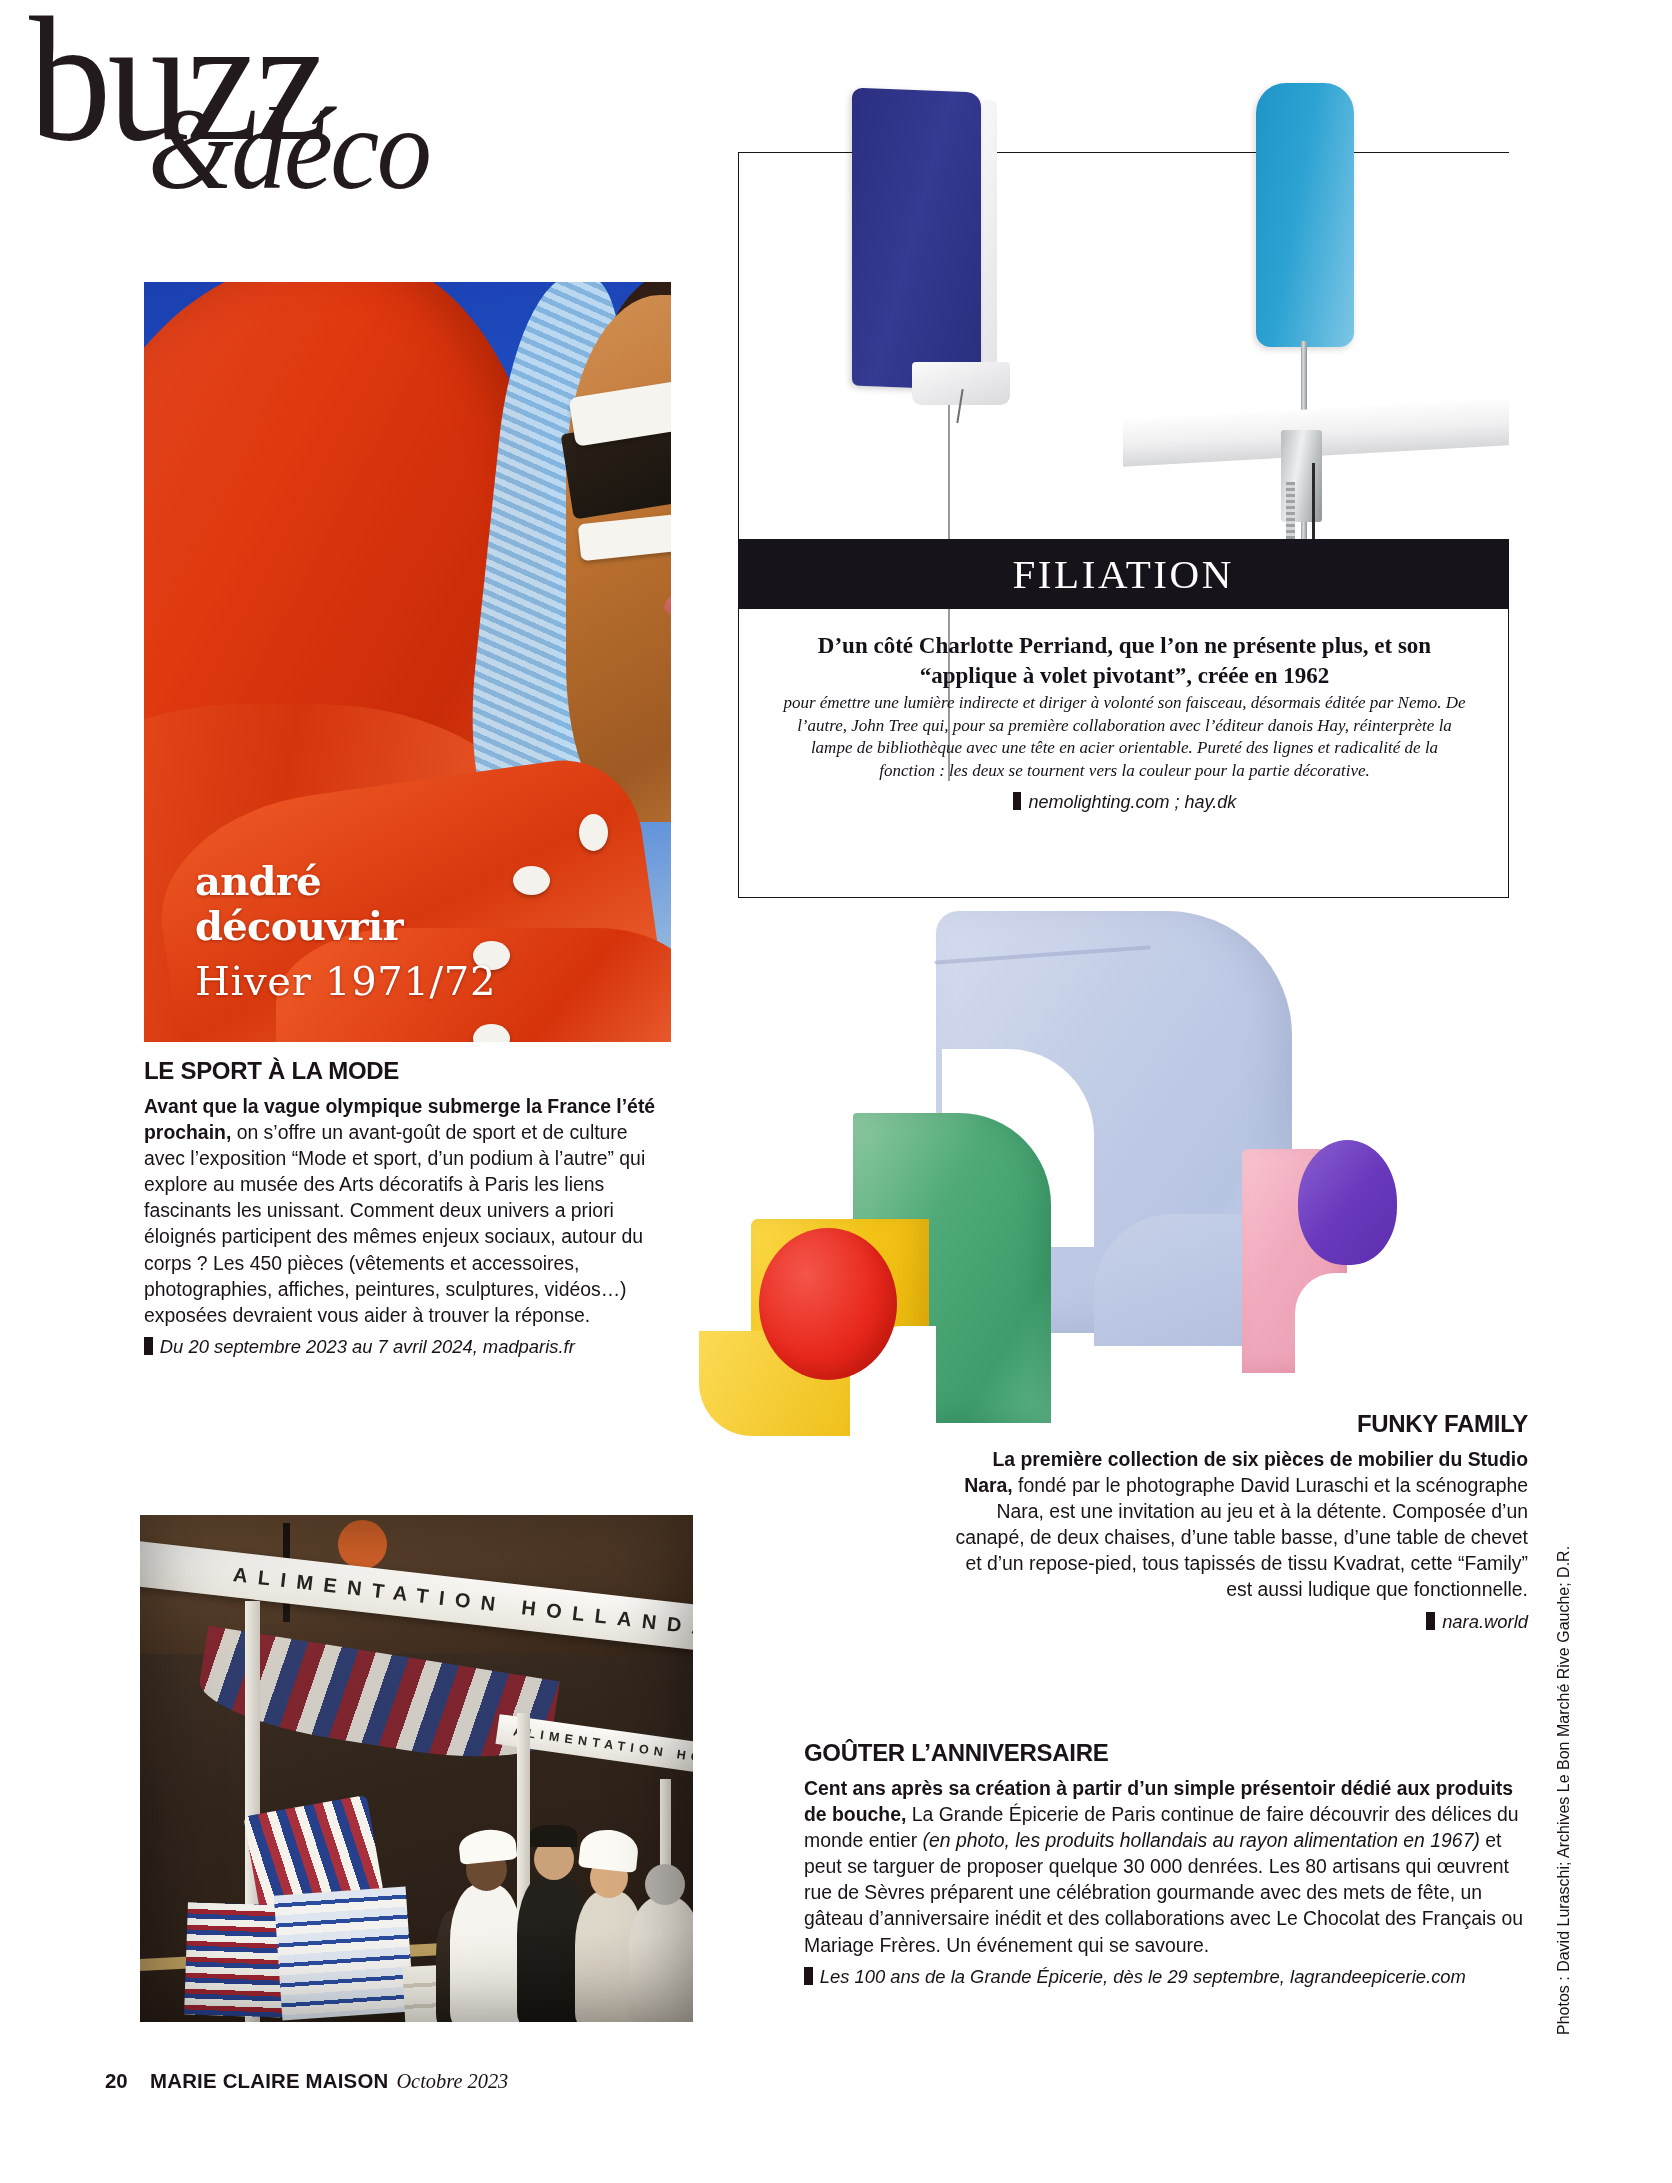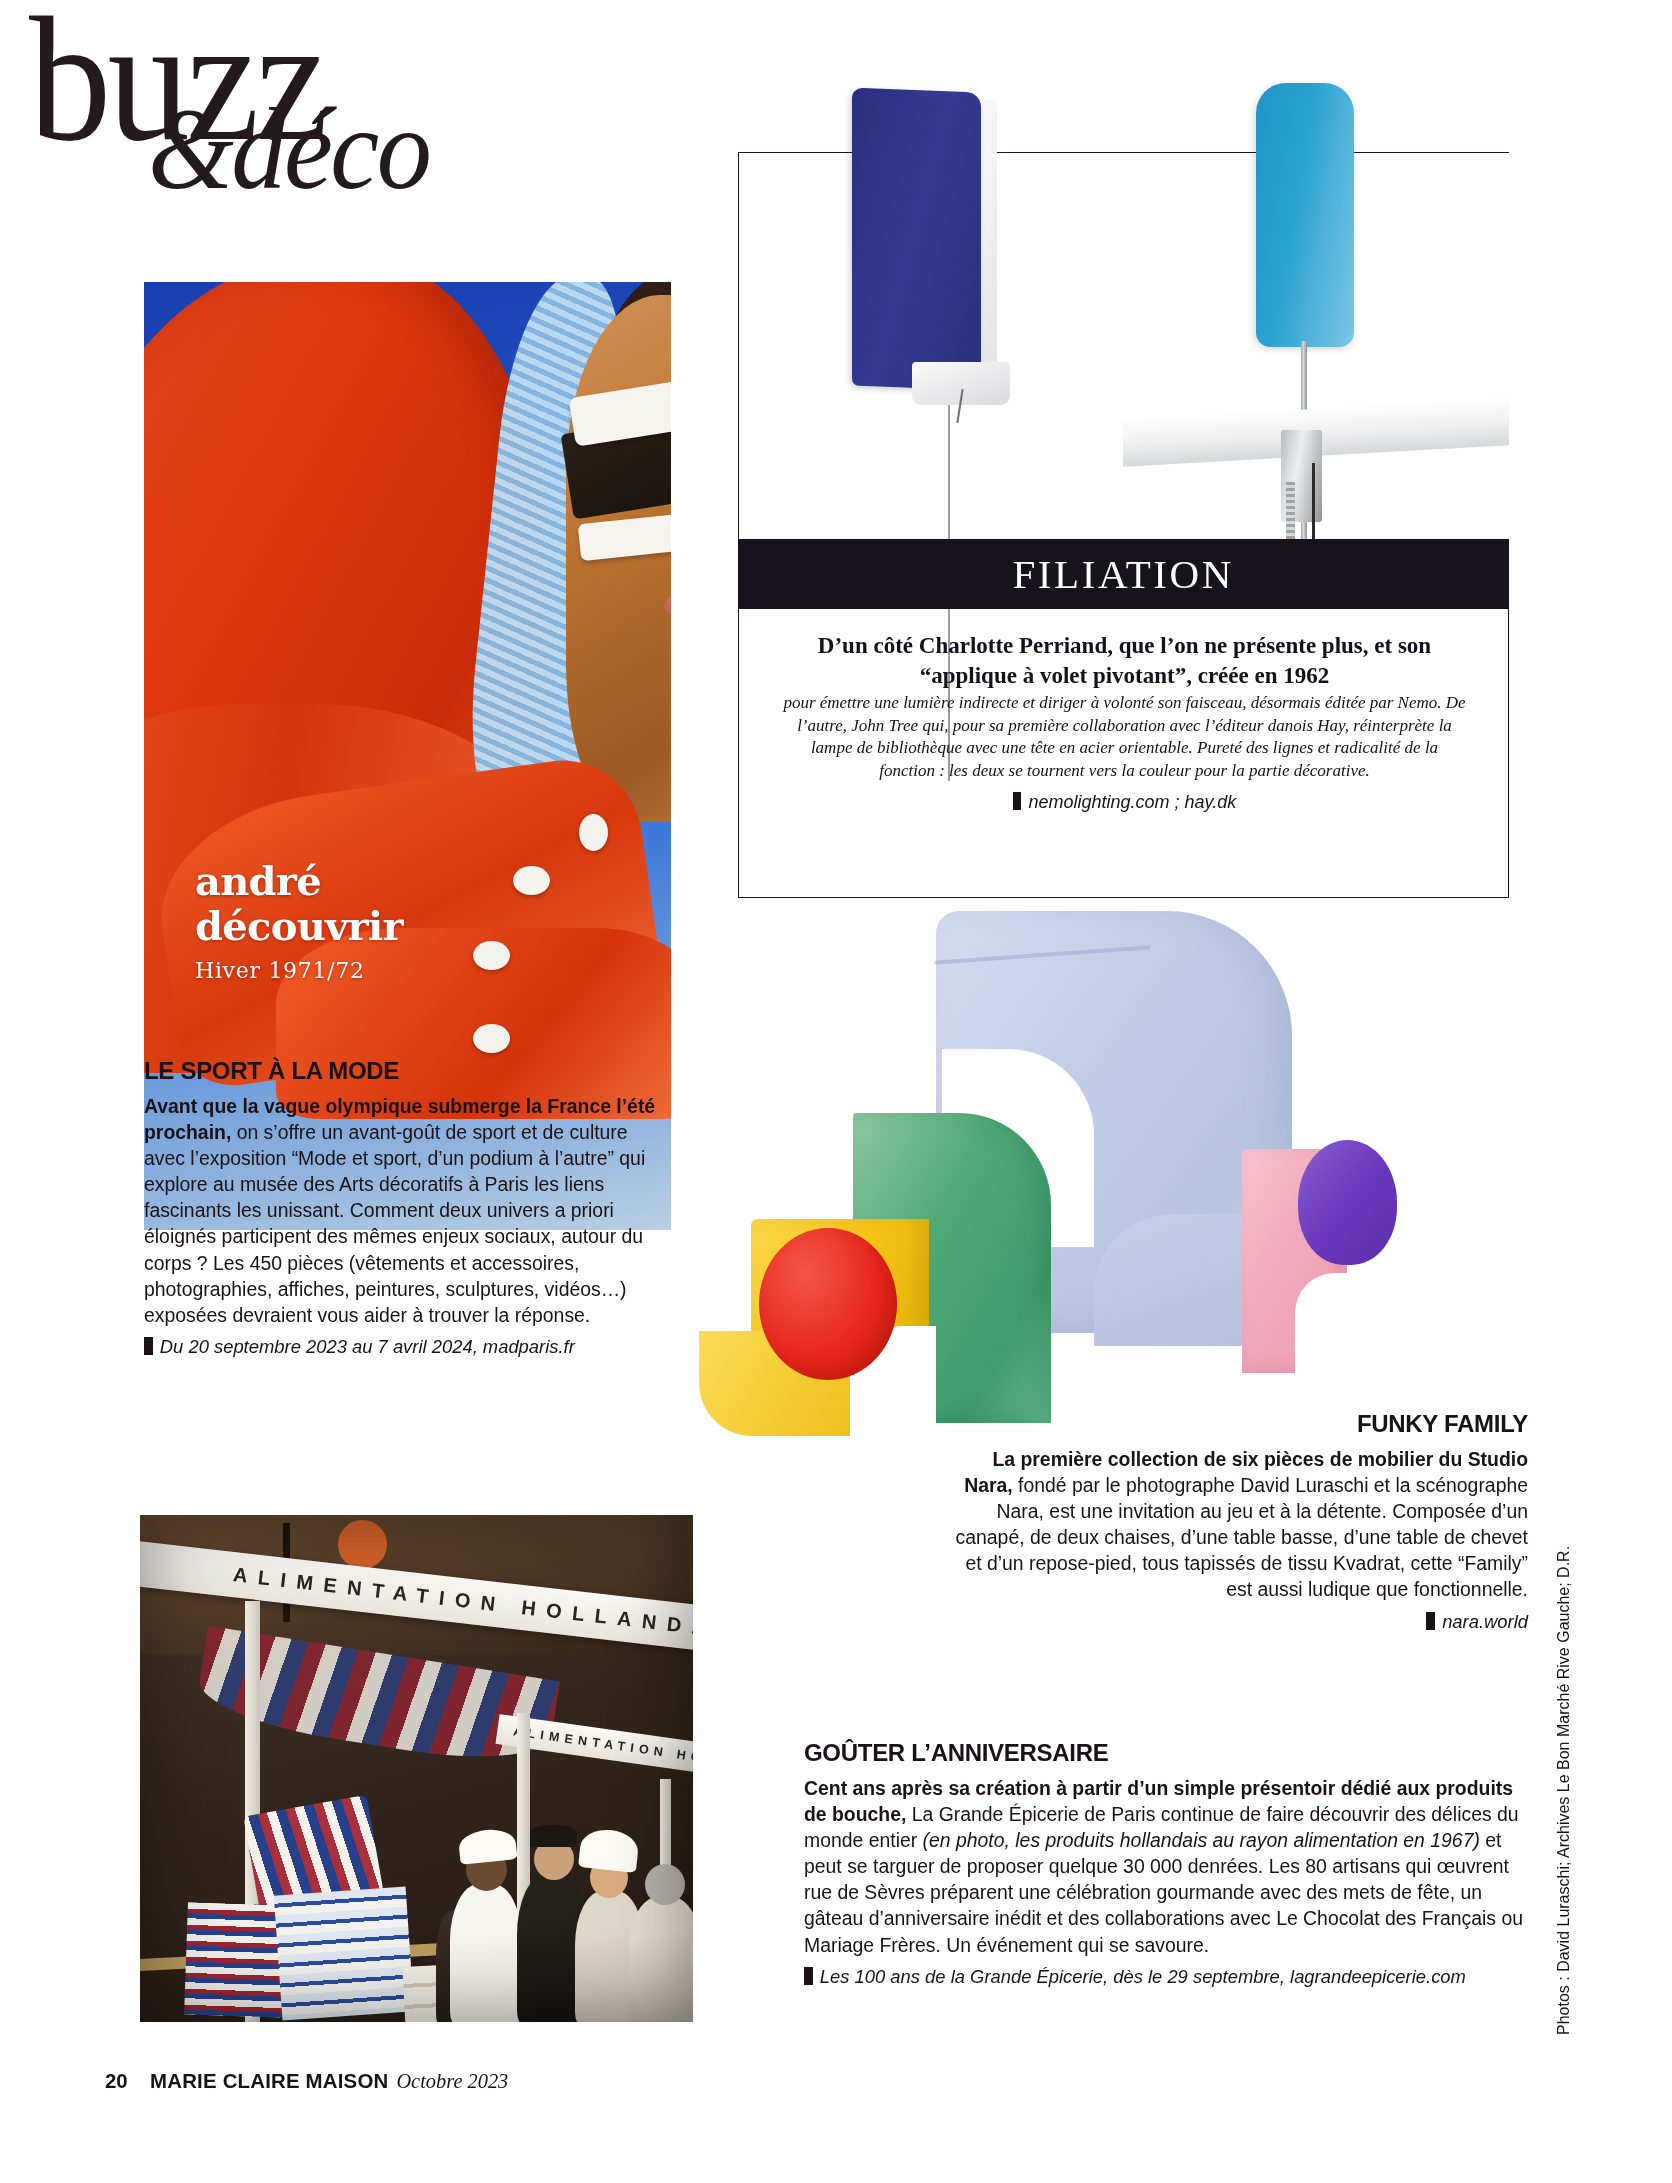--- a/index.html
+++ b/index.html
@@ -10,21 +10,21 @@
   
   #masthead{left:29px;top:13px;width:422px;height:217px;}
   #mast-buzz{position:absolute;left:0;top:-22.4px;font-family:"Liberation Serif",serif;
      font-size:177px;line-height:1;letter-spacing:-4px;color:#231a1e;font-weight:400;
      transform:scaleX(.93);transform-origin:left top;}
   #mast-deco{position:absolute;left:119px;top:78px;font-family:"Liberation Serif",serif;
      font-size:116px;line-height:1;letter-spacing:-2.6px;color:#231a1e;font-style:italic;
      transform:scaleX(.95);transform-origin:left top;}
 
   
-  #poster{left:144px;top:282px;width:527px;height:948px;overflow:hidden;
+  #poster{left:144px;top:282px;width:527px;height:760px;overflow:hidden;
       background:linear-gradient(170deg,#1a3fb0 0%,#2254c8 32%,#3e7ad8 62%,#8fb3dd 88%,#b9cfe4 100%);}
   #poster .hood{position:absolute;left:-79px;top:-26px;width:488px;height:698px;
       background:linear-gradient(118deg,#e24a22 0%,#e0380f 38%,#c92c08 72%,#e8501f 100%);
       border-radius:54% 40% 26% 30%/46% 48% 34% 30%;
       box-shadow:inset -20px 6.6px 40px rgba(120,20,0,.35);}
   #poster .hood2{position:absolute;left:-99px;top:422px;width:501px;height:369px;
       background:linear-gradient(100deg,#e9501f 0%,#d4350d 45%,#ee6030 100%);
       border-radius:40% 46% 16% 12%/30% 40% 20% 22%;}
   #poster .collar{position:absolute;left:20px;top:501px;width:488px;height:277px;
       background:linear-gradient(160deg,#ef5a26 0%,#d8380e 50%,#f06a38 100%);
@@ -54,22 +54,22 @@
   #poster .snap{position:absolute;width:37px;height:29px;background:#f4f2ed;border-radius:50%;
       box-shadow:0 2px 4px rgba(0,0,0,.3);}
   #poster .s1{left:369px;top:584px;}
   #poster .s2{left:329px;top:659px;}
   #poster .s3{left:329px;top:742px;}
   #poster .s4{left:435px;top:532px;width:29px;height:37px;}
   #poster-title{position:absolute;left:51px;top:577px;color:#fff;z-index:9;}
   #poster-title .l1,#poster-title .l2{font-family:"DejaVu Serif",serif;font-weight:700;
       font-size:40px;line-height:1.12;letter-spacing:-0.7px;
       text-shadow:0 1.3px 3.3px rgba(90,10,0,.45);}
-  #poster-title .l3{font-family:"DejaVu Serif",serif;font-weight:400;font-size:22px;
-      margin-top:9.2px;letter-spacing:0.7px;text-shadow:0 1.3px 3.3px rgba(90,10,0,.45);}
+  #poster-title .l3{font-family:"DejaVu Serif",serif;font-weight:400;font-size:40px;
+      margin-top:9.2px;letter-spacing:0.7px;text-shadow:0 1.3px 3.3px rgba(90,10,0,.45);text-align:center;}
 
   
   #sport{left:144px;top:1057px;width:527px;}
   h2.kicker{font-family:"Liberation Sans",sans-serif;font-weight:700;font-size:24px;
       letter-spacing:-0.3px;margin:0 0 8px 0;color:#1a1216;}
   .body{font-family:"Liberation Sans",sans-serif;font-size:19.4px;line-height:1.345;
       color:#1a1216;}
   .body b{font-weight:700;}
   .credit{font-family:"Liberation Sans",sans-serif;font-style:italic;font-size:18.4px;
       margin-top:8px;color:#1a1216;}

